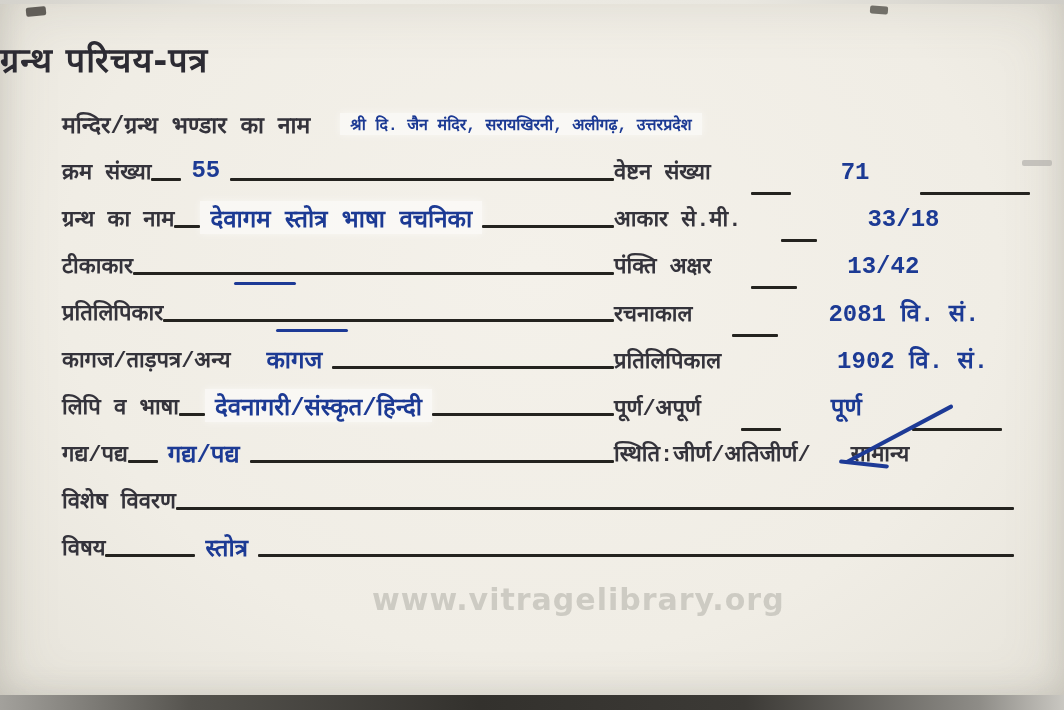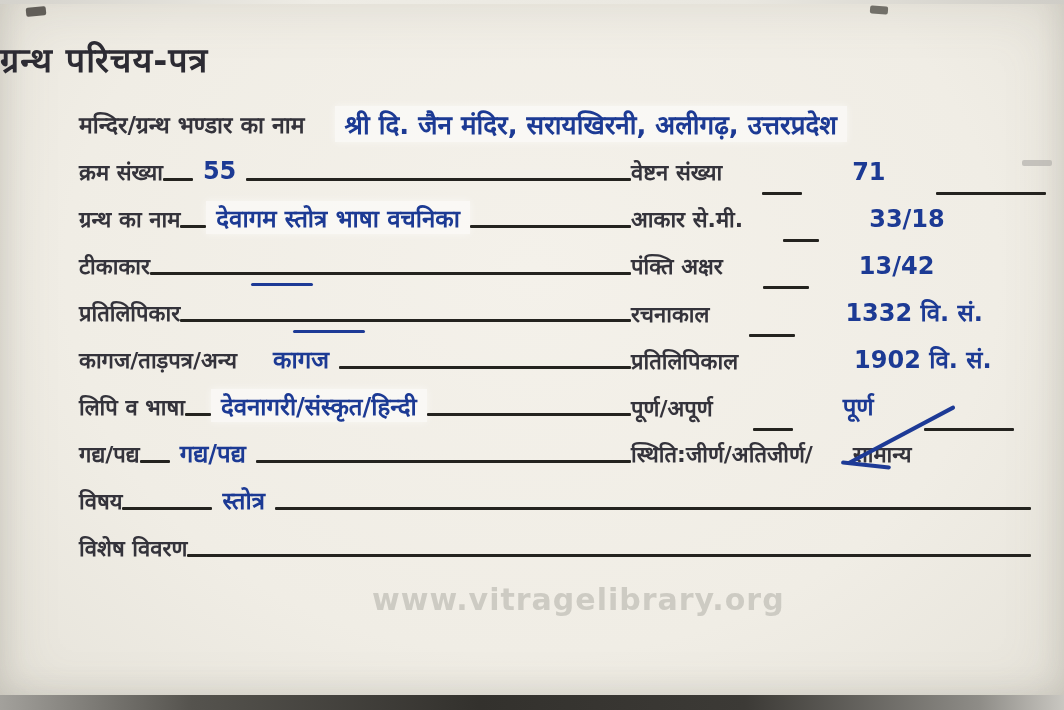--- a/index.html
+++ b/index.html
@@ -6,28 +6,28 @@
   .card {
     position:relative; width:1064px; height:710px; overflow:hidden;
     background: radial-gradient(ellipse at 50% 38%, #f4f1ea 0%, #f0ede5 62%, #e6e3da 100%);
     box-shadow: inset 0 0 60px rgba(110,105,90,0.18), inset 0 -18px 28px rgba(95,92,82,0.14);
     font-family:"DejaVu Sans", sans-serif;
   }
   .title {
     position:absolute; top:36px; left:0; width:100%;
     text-align:left; font-size:34px; font-weight:700; color:#2c2b33; letter-spacing:1px;
   }
-  .form { position:absolute; top:100px; left:79px; width:952px; z-index:2; }
+  .form { position:absolute; top:100px; left:62px; width:952px; z-index:2;font-family:Liberation Mono, monospace; }
   .row { display:flex; align-items:center; height:47px; }
   .half-l { width:552px; flex:0 0 552px; display:flex; align-items:center; position:relative; }
   .half-r { flex:1 1 auto; display:flex; align-items:flex-end; position:relative;gap:40px; }
   .lbl { font-size:22px; font-weight:700; color:#34333b; white-space:nowrap; }
   .val { font-size:24px; font-weight:700; color:#1c3a94; white-space:nowrap; padding:0 10px; }
   .row1 .lbl { font-size:23px; }
-  .row1 .val { font-size:26px; }
+  .row1 .val { font-size:16px; }
   .hl { background:rgba(255,255,255,0.55); box-shadow:0 0 8px rgba(255,255,255,0.55); }
   .seg { height:3px; background:#24231f; border-radius:1px; transform:translateY(9px); }
   .sp  { height:0; background:transparent; }
   .grow { flex:1 1 auto; }
   .w26{width:26px}.w30{width:30px}.w36{width:36px}.w40{width:40px}
   .w46{width:46px}.w60{width:60px}.w80{width:80px}.w90{width:90px}.w110{width:110px}
   .blank-dash { position:absolute; top:33px; height:3px; background:#1d3a96; border-radius:2px; }
   .dash-commentator { left:172px; width:62px; }
   .dash-copyist { left:214px; width:72px; }
   .marked { position:relative; display:inline-block; }
@@ -125,21 +125,21 @@
 
     <div class="row">
       <div class="half-l">
         <span class="lbl">प्रतिलिपिकार</span>
         <span class="seg grow"></span>
         <span class="blank-dash dash-copyist"></span>
       </div>
       <div class="half-r">
         <span class="lbl">रचनाकाल</span>
         <span class="seg w46"></span>
-        <span class="val">1332 वि. सं.</span>
+        <span class="val">2081 वि. सं.</span>
         <span class="sp grow"></span>
       </div>
     </div>
 
     <div class="row">
       <div class="half-l">
         <span class="lbl">कागज/ताड़पत्र/अन्य</span>
         <span class="sp w26"></span>
         <span class="val">कागज</span>
         <span class="seg grow"></span>
@@ -180,27 +180,27 @@
         <span class="lbl marked">
           <span>सामान्य</span>
           <span class="check-diag"></span>
           <span class="check-under"></span>
         </span>
         <span class="sp grow"></span>
       </div>
     </div>
 
     <div class="row">
+      <span class="lbl">विशेष विवरण</span>
+      <span class="seg grow"></span>
+    </div>
+
+    <div class="row">
       <span class="lbl">विषय</span>
       <span class="seg w90"></span>
       <span class="val">स्तोत्र</span>
       <span class="seg grow"></span>
     </div>
 
-    <div class="row">
-      <span class="lbl">विशेष विवरण</span>
-      <span class="seg grow"></span>
-    </div>
-
   </div>
 
   <div class="bottom-band"></div>
 </div>
 
 </body></html>

